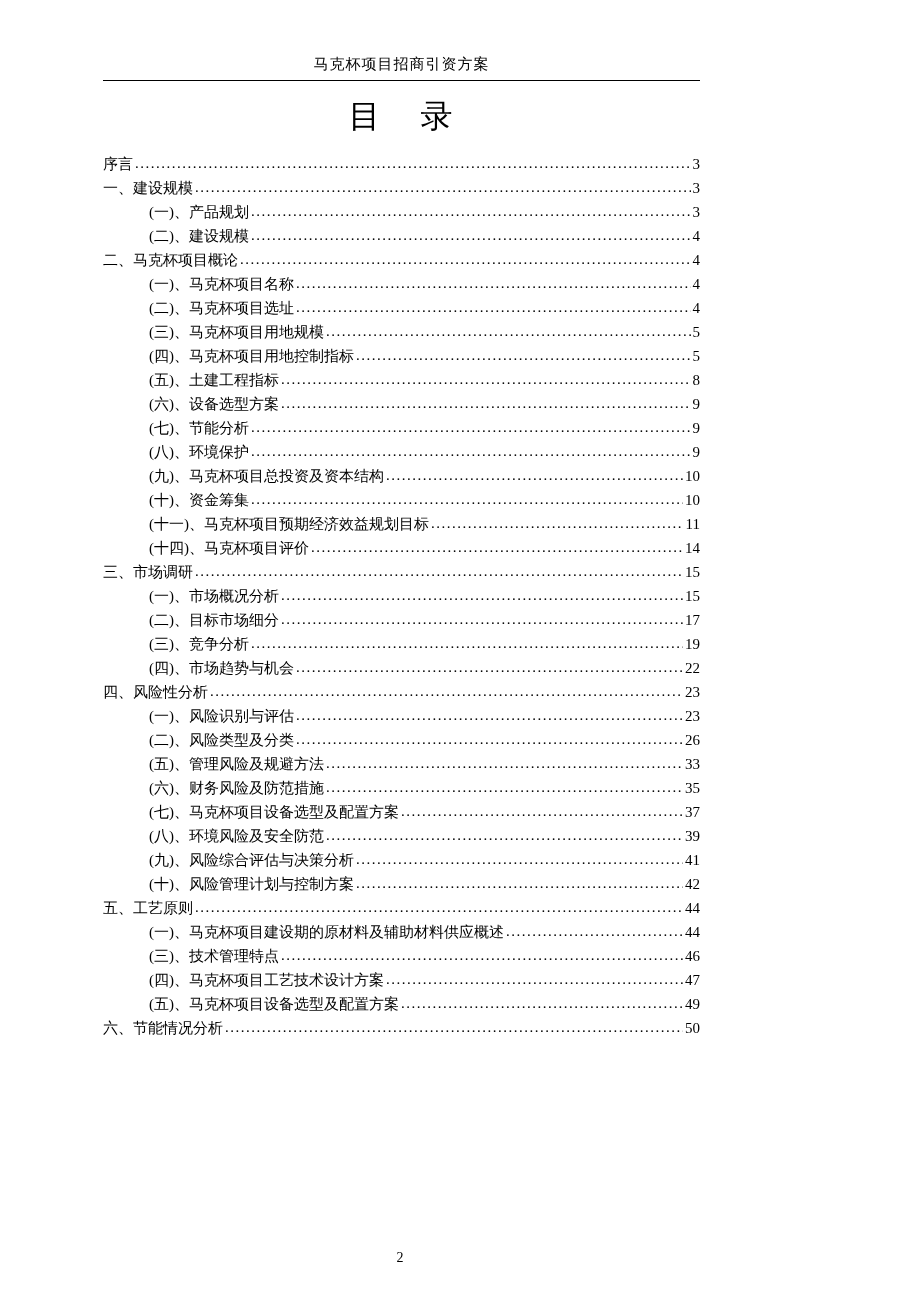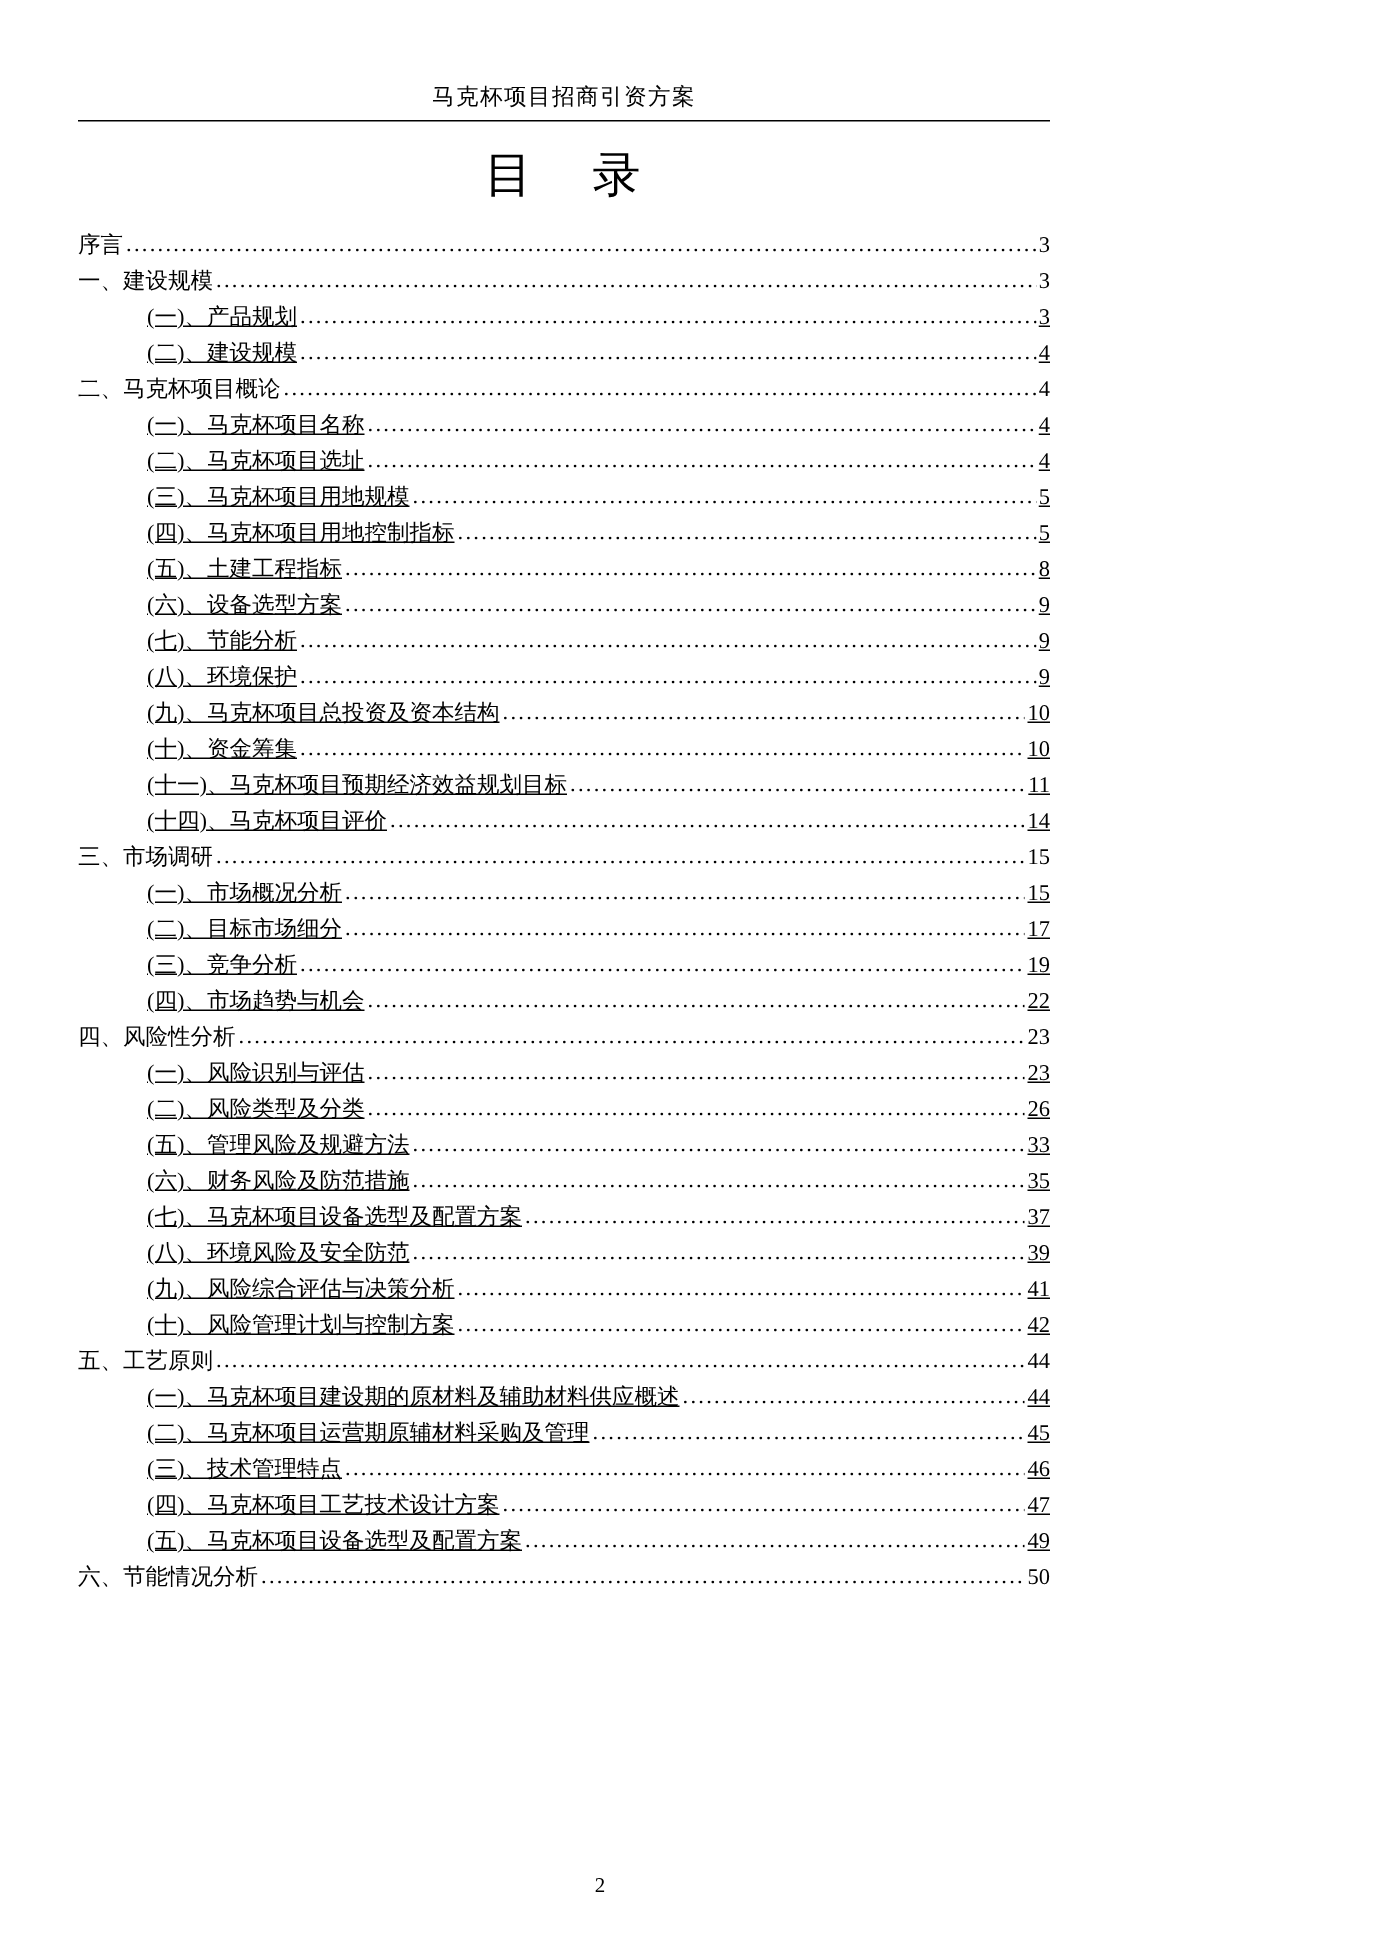--- a/index.html
+++ b/index.html
@@ -5,21 +5,21 @@
   body {
     margin: 0;
     padding: 0;
     background: #fff;
     font-family: "SimSun", "宋体", serif;
     width: 920px;
   }
   .page {
     width: 800px;
     height: 1302px;
-    padding: 55px 100px 40px 52px;
+    padding: 55px 100px 40px 103px;
     box-sizing: border-box;
     position: relative;
     color: #000;
   }
   .header {
     text-align: center;
     font-size: 15px;
     letter-spacing: 1px;
     margin-bottom: 6px;
   }
@@ -40,21 +40,21 @@
     font-size: 15px;
     line-height: 1;
   }
   .toc-row {
     display: flex;
     align-items: flex-start;
     white-space: nowrap;
     margin-bottom: 9.0px;
   }
   .toc-row.level-1 { padding-left: 0; }
-  .toc-row.level-2 { padding-left: 46px; text-decoration: underline; }
+  .toc-row.level-2 { padding-left: 46px; }
   .toc-label {
     flex: 0 0 auto;
   }
   .toc-leader {
     flex: 1 1 auto;
     overflow: hidden;
     position: relative;
     height: 1em;
     margin: 0 2px;
   }
@@ -251,25 +251,20 @@
         <span class="toc-label">五、工艺原则</span>
         <span class="toc-leader"></span>
         <span class="toc-page">44</span>
       </div>
       <div class="toc-row level-2">
         <span class="toc-label">(一)、马克杯项目建设期的原材料及辅助材料供应概述</span>
         <span class="toc-leader"></span>
         <span class="toc-page">44</span>
       </div>
       <div class="toc-row level-2">
-        <span class="toc-label">(二)、马克杯项目运营期原辅材料采购及管理</span>
-        <span class="toc-leader"></span>
-        <span class="toc-page">45</span>
-      </div>
-      <div class="toc-row level-2">
         <span class="toc-label">(三)、技术管理特点</span>
         <span class="toc-leader"></span>
         <span class="toc-page">46</span>
       </div>
       <div class="toc-row level-2">
         <span class="toc-label">(四)、马克杯项目工艺技术设计方案</span>
         <span class="toc-leader"></span>
         <span class="toc-page">47</span>
       </div>
       <div class="toc-row level-2">

